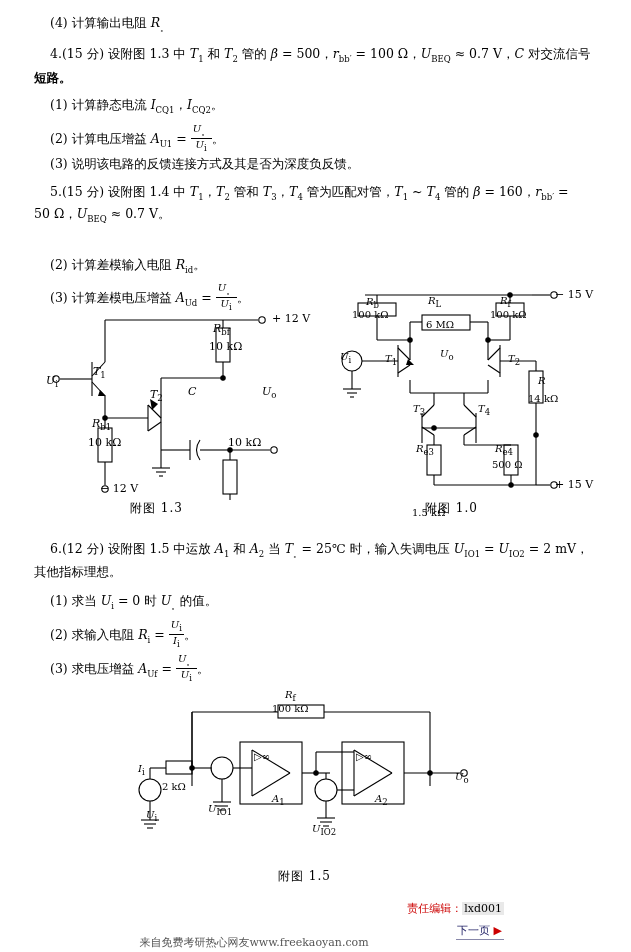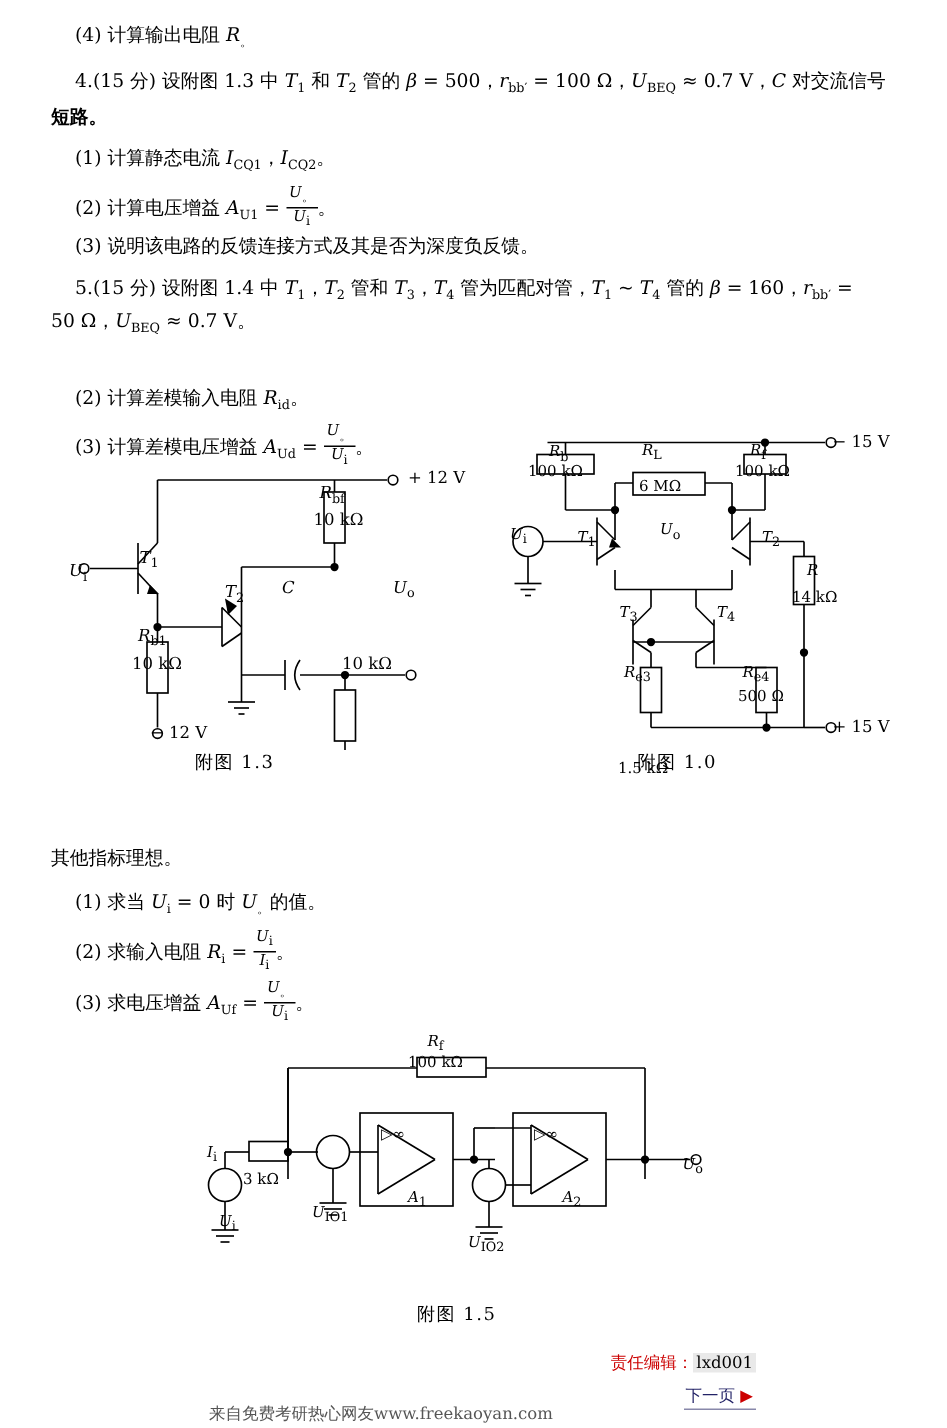--- a/index.html
+++ b/index.html
@@ -67,20 +67,23 @@
   </div>
 
   <div class="txt" style="left:50px;top:256px;">
     (2) 计算差模输入电阻 <span class="ital">R</span><span class="sub">id</span>。
   </div>
   <div class="txt" style="left:50px;top:283px;">
     (3) 计算差模电压增益 <span class="ital">A</span><span class="sub">Ud</span> =
     <span class="frac"><span class="num"><span class="ital">U</span><span class="sub">。</span></span><span class="den"><span class="ital">U</span><span class="sub">i</span></span></span>。
   </div>
 
+  <div class="txt" style="left:50px;top:540px;">
+    6.(12 分) 设附图 1.5 中运放 <span class="ital">A</span><span class="sub">1</span> 和 <span class="ital">A</span><span class="sub">2</span> 当 <span class="ital">T</span><span class="sub">。</span>= 25℃ 时，输入失调电压 <span class="ital">U</span><span class="sub">IO1</span> = <span class="ital">U</span><span class="sub">IO2</span> = 2 mV，
+  </div>
   <div class="txt" style="left:34px;top:563px;">其他指标理想。</div>
 
   <div class="txt" style="left:50px;top:592px;">
     (1) 求当 <span class="ital">U</span><span class="sub">i</span> = 0 时 <span class="ital">U</span><span class="sub">。</span>的值。
   </div>
   <div class="txt" style="left:50px;top:620px;">
     (2) 求输入电阻 <span class="ital">R</span><span class="sub">i</span> =
     <span class="frac"><span class="num"><span class="ital">U</span><span class="sub">i</span></span><span class="den"><span class="ital">I</span><span class="sub">i</span></span></span>。
   </div>
   <div class="txt" style="left:50px;top:654px;">
@@ -319,21 +322,21 @@
 
       <line x1="20" y1="111" x2="20" y2="130"></line>
       <line x1="11" y1="130" x2="29" y2="130"></line>
       <line x1="14" y1="134" x2="26" y2="134"></line>
       <line x1="17" y1="138" x2="23" y2="138"></line>
     </g>
   </svg>
   <div class="txt" style="left:285px;top:686px;font-size:10px;"><span class="ital">R</span><span class="sub">f</span></div>
   <div class="txt" style="left:272px;top:700px;font-size:10px;">100 kΩ</div>
   <div class="txt" style="left:138px;top:760px;font-size:10px;"><span class="ital">I</span><span class="sub">i</span></div>
-  <div class="txt" style="left:162px;top:778px;font-size:10px;">3 kΩ</div>
+  <div class="txt" style="left:162px;top:778px;font-size:10px;">2 kΩ</div>
   <div class="txt" style="left:146px;top:806px;font-size:10px;"><span class="ital">U</span><span class="sub">i</span></div>
   <div class="txt" style="left:208px;top:800px;font-size:10px;"><span class="ital">U</span><span class="sub">IO1</span></div>
   <div class="txt" style="left:312px;top:820px;font-size:10px;"><span class="ital">U</span><span class="sub">IO2</span></div>
   <div class="txt" style="left:272px;top:790px;font-size:10px;"><span class="ital">A</span><span class="sub">1</span></div>
   <div class="txt" style="left:375px;top:790px;font-size:10px;"><span class="ital">A</span><span class="sub">2</span></div>
   <div class="txt" style="left:455px;top:768px;font-size:10px;"><span class="ital">U</span><span class="sub">o</span></div>
   <div class="txt" style="left:254px;top:748px;font-size:10px;">▷∞</div>
   <div class="txt" style="left:356px;top:748px;font-size:10px;">▷∞</div>
   <div class="cap" style="left:278px;top:868px;">附图  1.5</div>
 

